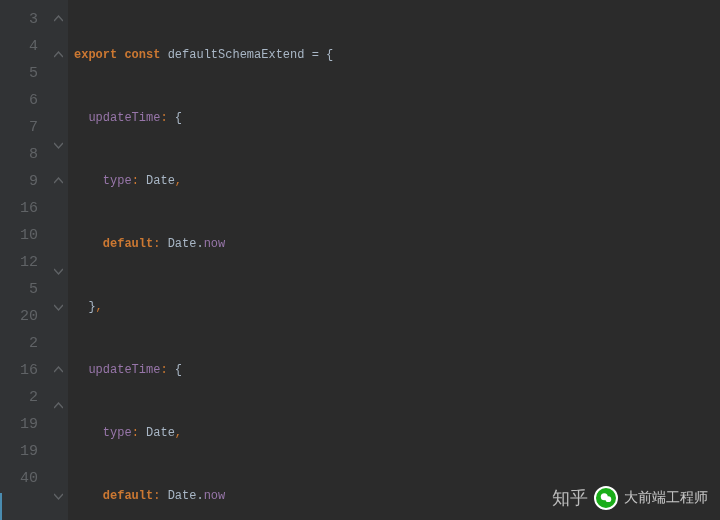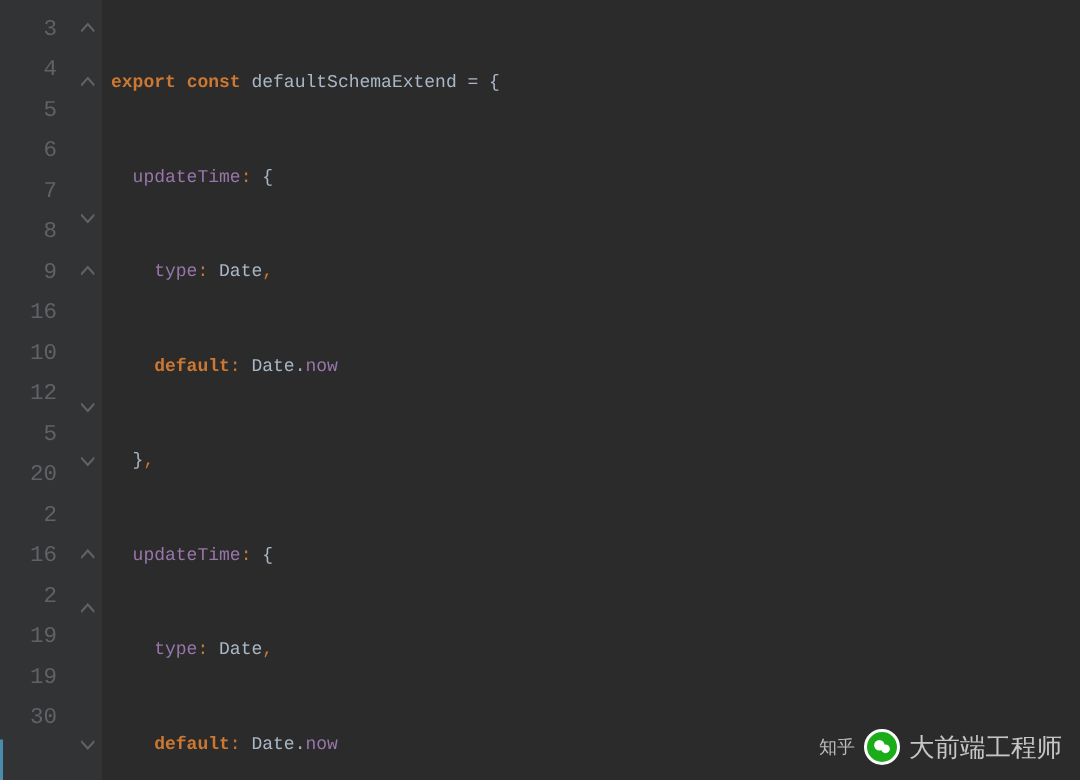--- a/index.html
+++ b/index.html
@@ -77,38 +77,38 @@
   .watermark {
     position: absolute;
     right: 12px;
     bottom: 10px;
     display: flex;
     align-items: center;
     gap: 6px;
   }
   .watermark .zh {
     color: #ccc;
-    font-size: 12px;
+    font-size: 18px;
     font-family: sans-serif;
     opacity: 0.9;
   }
   .watermark .logo {
     width: 24px;
     height: 24px;
     border-radius: 50%;
     background: #1aad19;
     display: flex;
     align-items: center;
     justify-content: center;
     border: 2px solid #fff;
   }
   .watermark .logo svg { }
   .watermark .txt {
     color: #e0e0e0;
-    font-size: 17px;
+    font-size: 14px;
     font-family: Liberation Serif, serif;
     opacity: 0.85;
   }
 </style>
 </head>
 <body>
 
 <div class="editor">
   <div class="caret-bar"></div>
 
@@ -123,21 +123,21 @@
     <div class="ln">16</div>
     <div class="ln">10</div>
     <div class="ln">12</div>
     <div class="ln">5</div>
     <div class="ln">20</div>
     <div class="ln">2</div>
     <div class="ln">16</div>
     <div class="ln">2</div>
     <div class="ln">19</div>
     <div class="ln">19</div>
-    <div class="ln">30</div>
+    <div class="ln">40</div>
   </div>
 
   <div class="fold-col">
     <div class="fm">
         <svg width="9" height="9">
           <path d="M0 6 L4.5 1 L9 6" fill="none" stroke="#606366" stroke-width="1.4"></path>
         </svg>
       </div>
     <div class="fm">
         <svg width="9" height="9">

